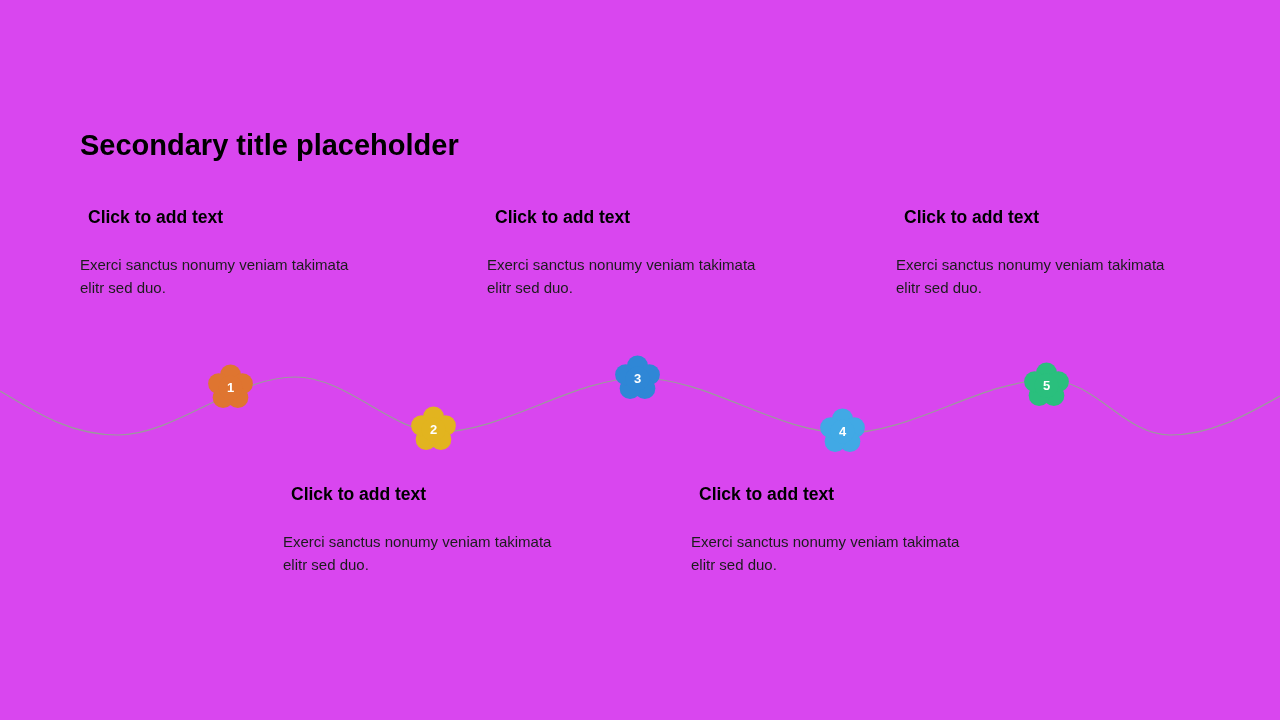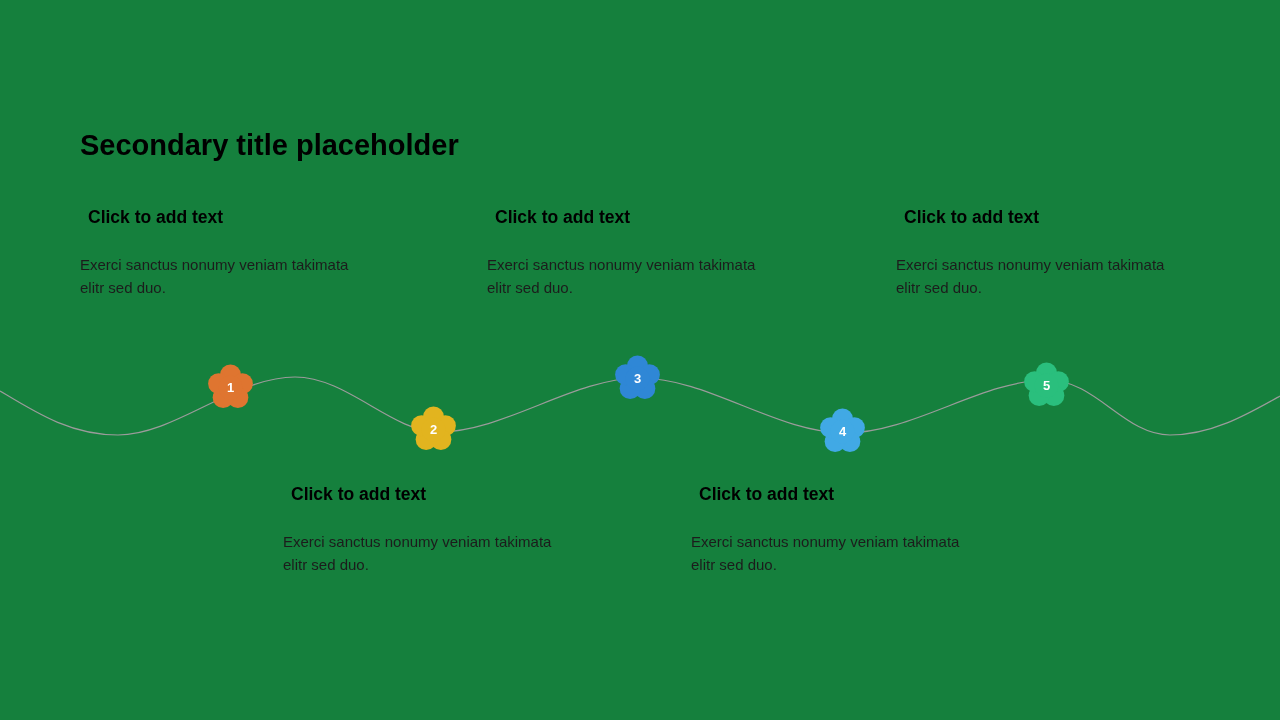--- a/index.html
+++ b/index.html
@@ -1,19 +1,19 @@
 <!DOCTYPE html>
 <html><head>
 <meta charset="utf-8">
 <style>
   * { margin: 0; padding: 0; box-sizing: border-box; }
   html, body { width: 1280px; height: 720px; background: #ffffff; }
   .slide {
     position: relative; width: 1280px; height: 720px;
-    background: #15803d; overflow: hidden;
+    background: #d946ef; overflow: hidden;
     font-family: "Liberation Sans", "DejaVu Sans", sans-serif;
   }
   .title {
     position: absolute; left: 80px; top: 127px;
     font-size: 29px; font-weight: 700; color: #000; line-height: 36px;
   }
   .wave { position: absolute; left: 0; top: 0; pointer-events: none; }
   .block { position: absolute; width: 292px; }
   .block .heading {
     font-size: 17.5px; font-weight: 700; color: #000;

